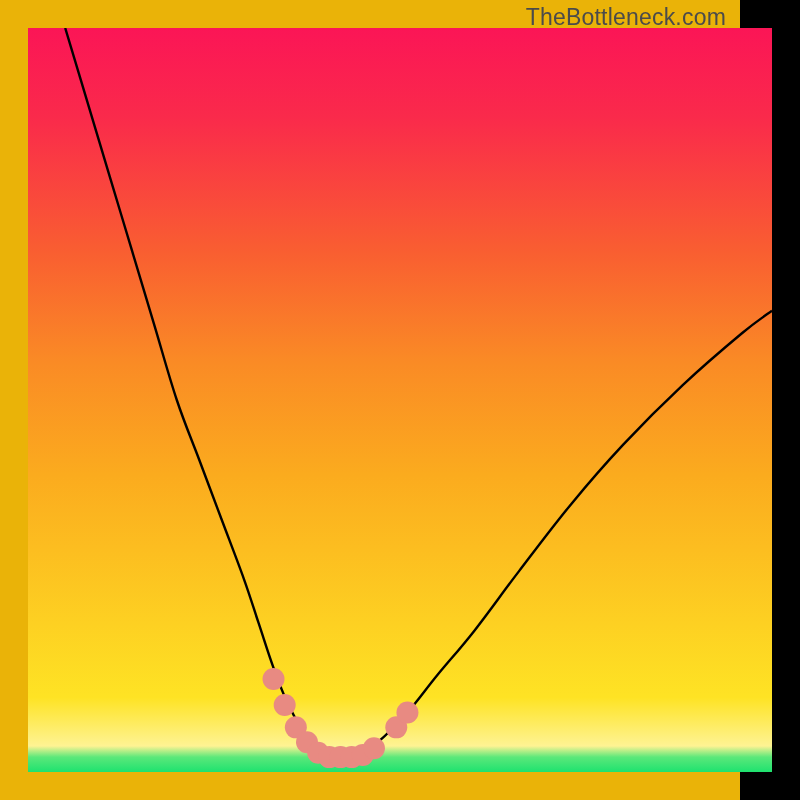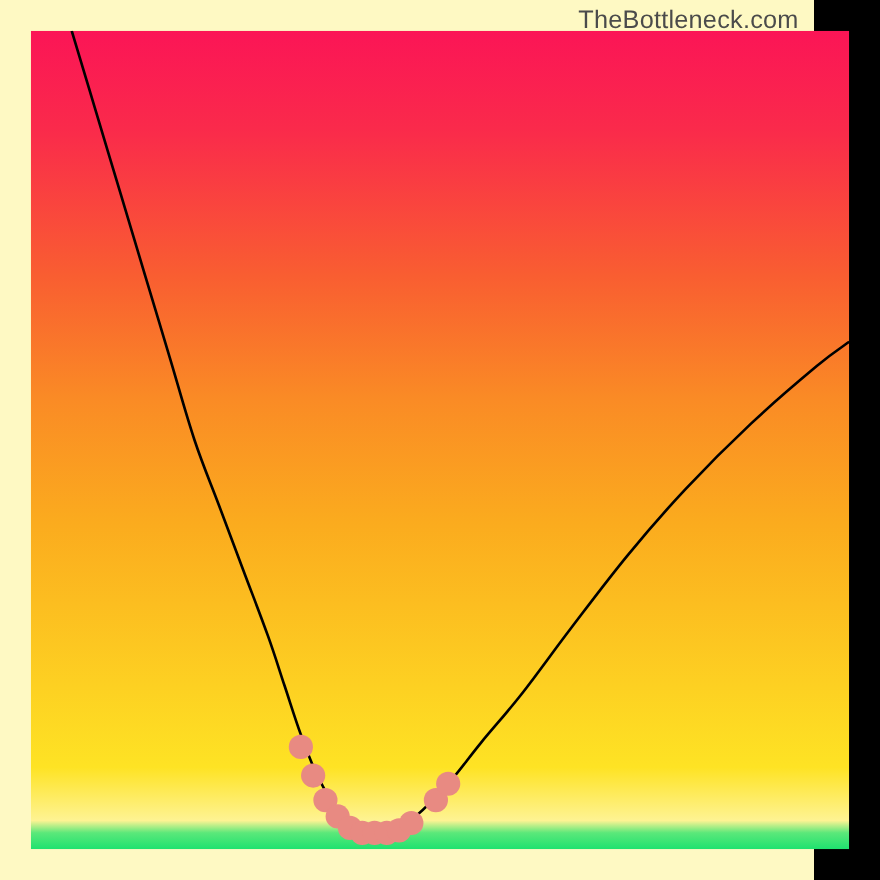--- a/index.html
+++ b/index.html
@@ -8,21 +8,21 @@
     width: 800px;
     height: 800px;
     overflow: hidden;
     background: #000;
     font-family: Arial, Helvetica, sans-serif;
   }
   .frame {
     position: absolute;
     top: 0; left: 0;
     width: 740px; height: 800px;
-    background: #fef9c3;
+    background: #eab308;
   }
   .plot-wrap {
     position: absolute;
     top: 28px;
     left: 28px;
     width: 744px;
     height: 744px;
   }
   .watermark {
     position: absolute;

